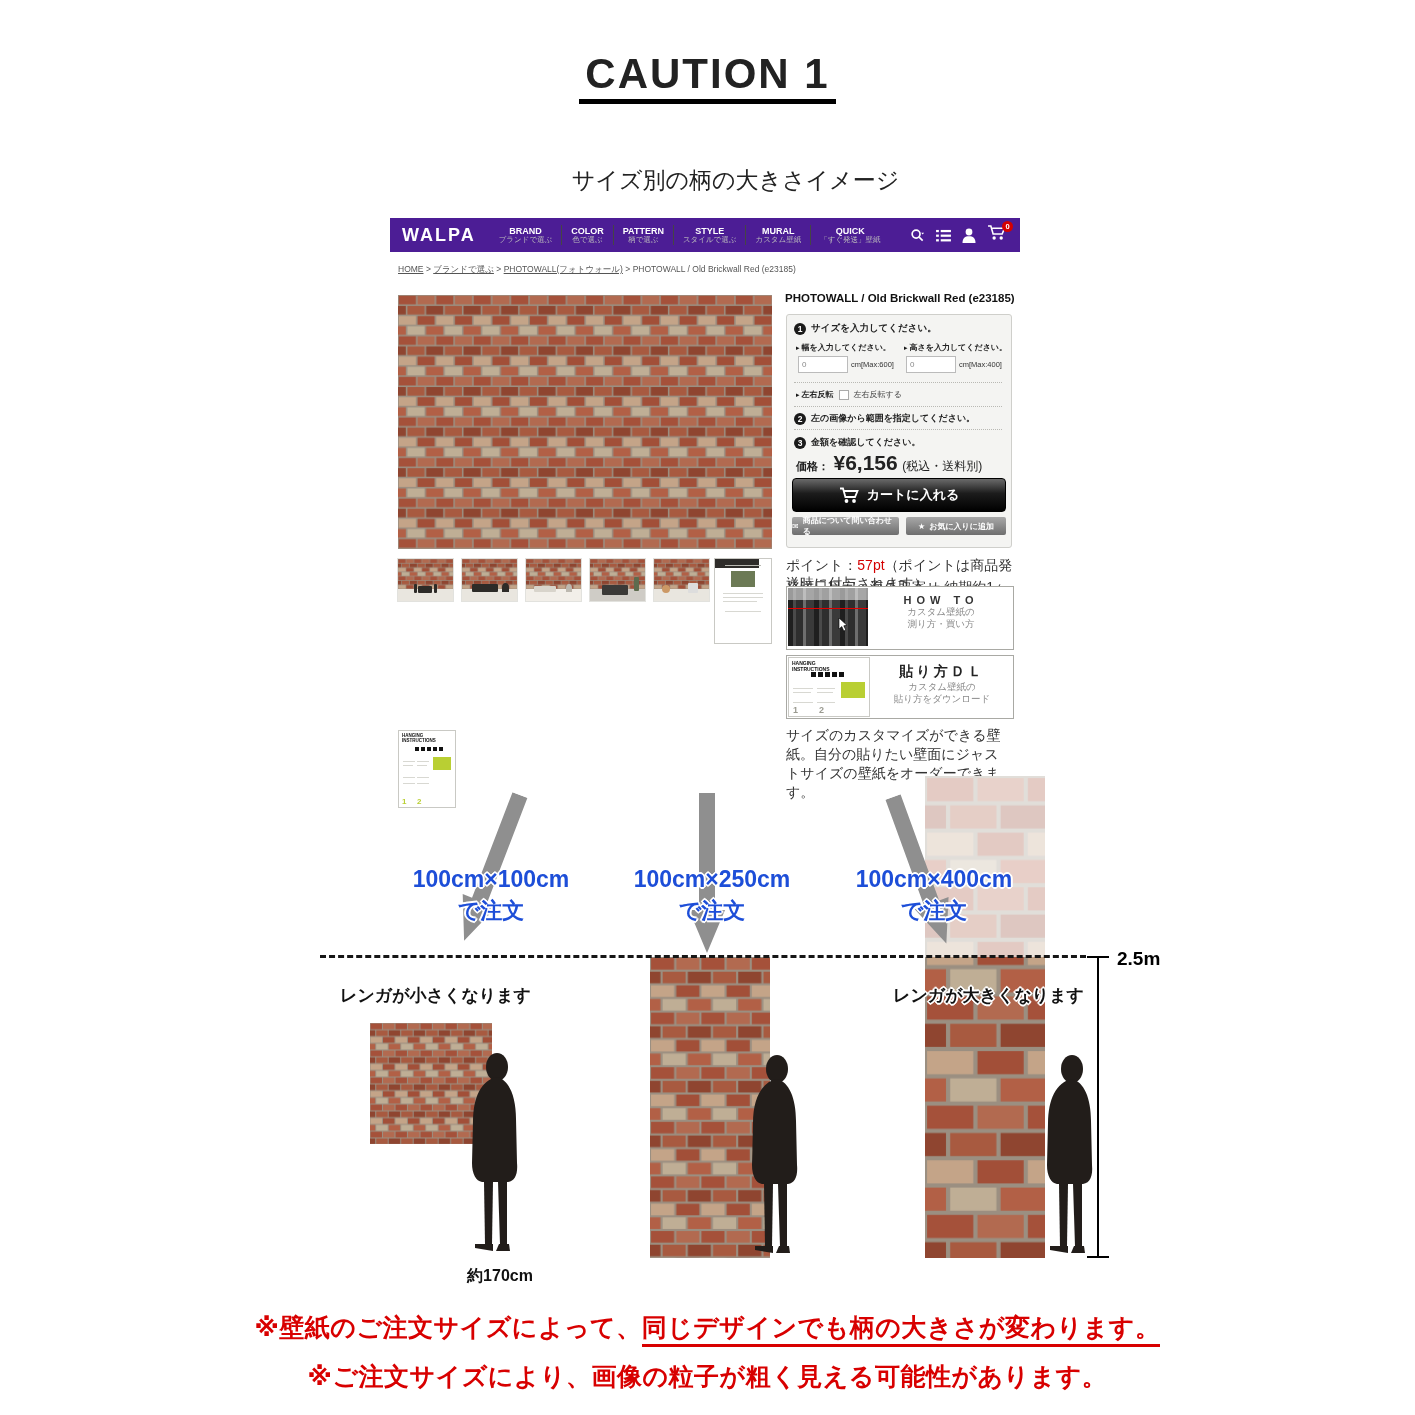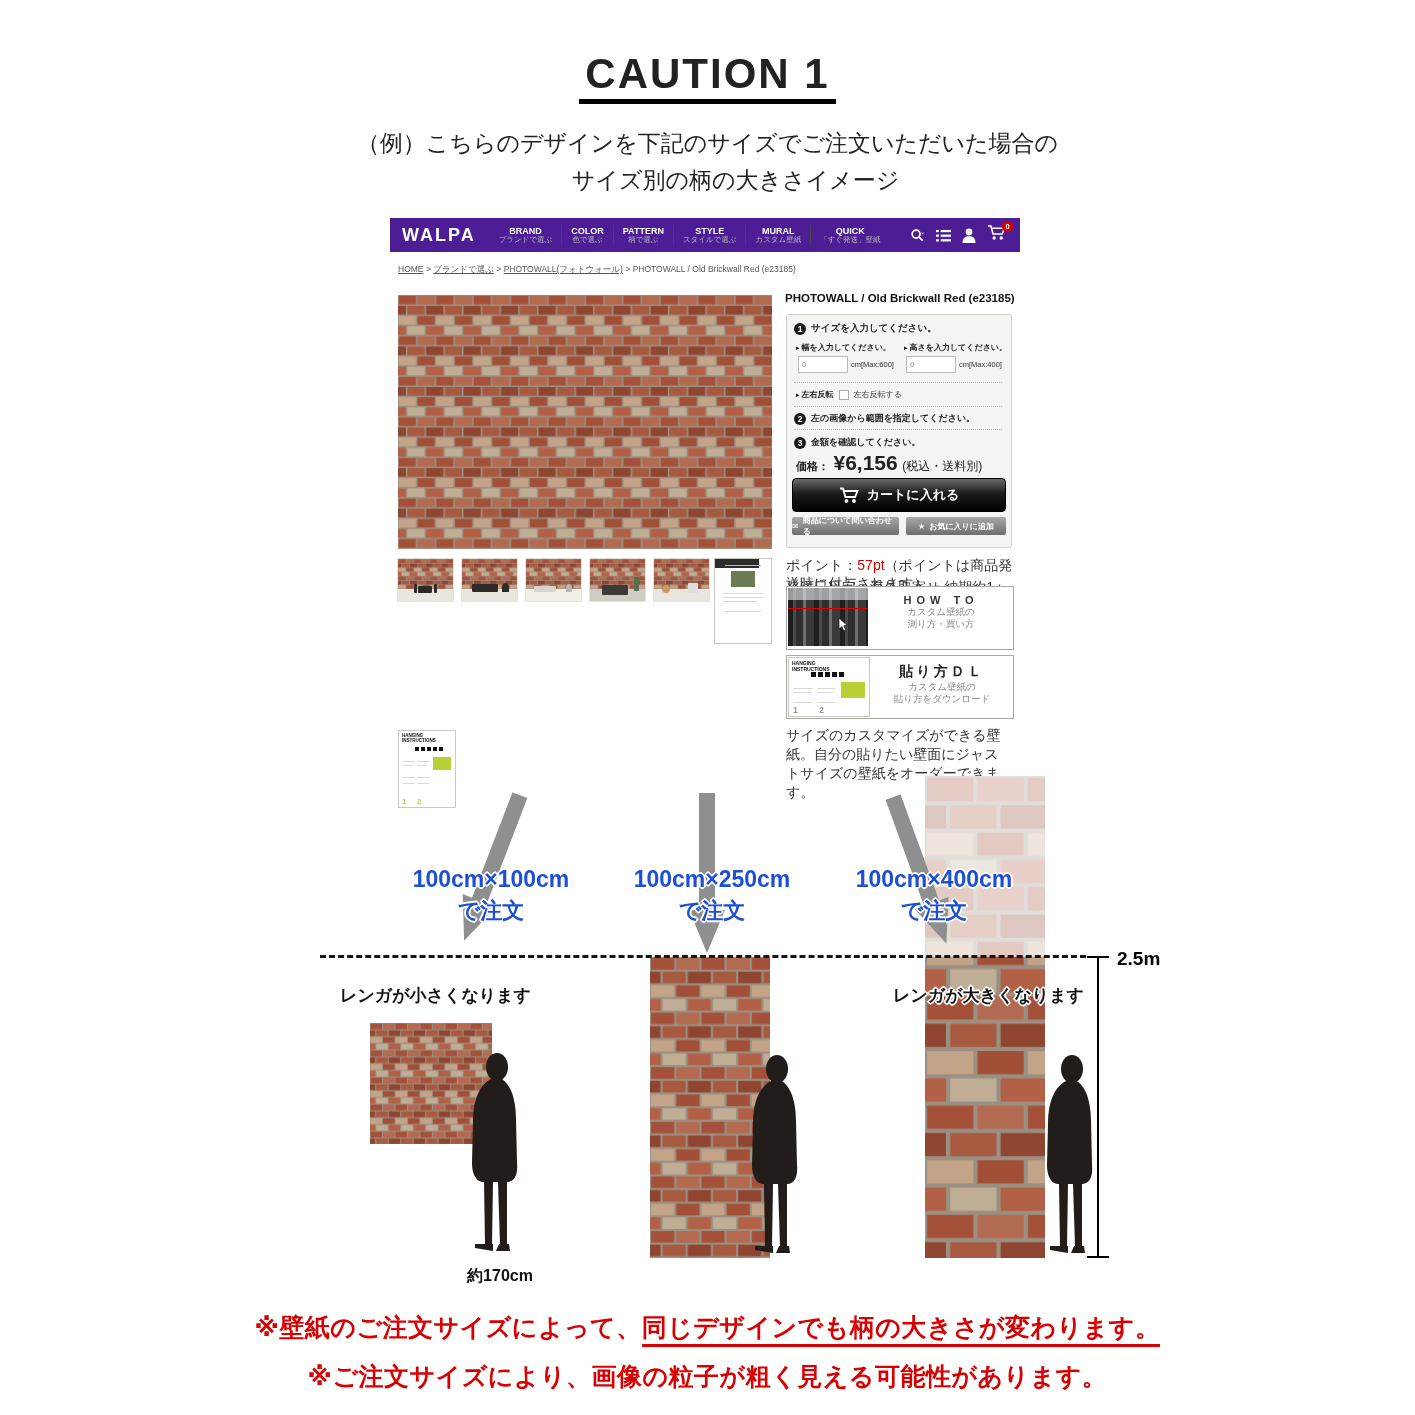--- a/index.html
+++ b/index.html
@@ -161,21 +161,20 @@
       <rect x="0" y="40" width="10" height="11" fill="#b26046"></rect>
       <rect x="12" y="40" width="22" height="11" fill="#bfae95"></rect>
       <rect x="36" y="40" width="12" height="11" fill="#b26046"></rect>
     </pattern>
     </defs>
 </svg>
 
 <div id="canvas">
 
   <div class="abs ctr caution-title"><span>CAUTION 1</span></div>
-  <div class="abs ctr subtitle" style="top:128px;">（例）こちらのデザインを下記のサイズでご注文いただいた場合の</div>
   <div class="abs ctr subtitle" style="top:165px;padding-left:28px;">サイズ別の柄の大きさイメージ</div>
 
   <div id="shot" class="abs">
 
     <div class="abs navbar">
       <div class="logo">WALPA</div>
       <div class="nav-item">
         <div class="en">BRAND</div>
         <div class="jp">ブランドで選ぶ</div>
       </div>

